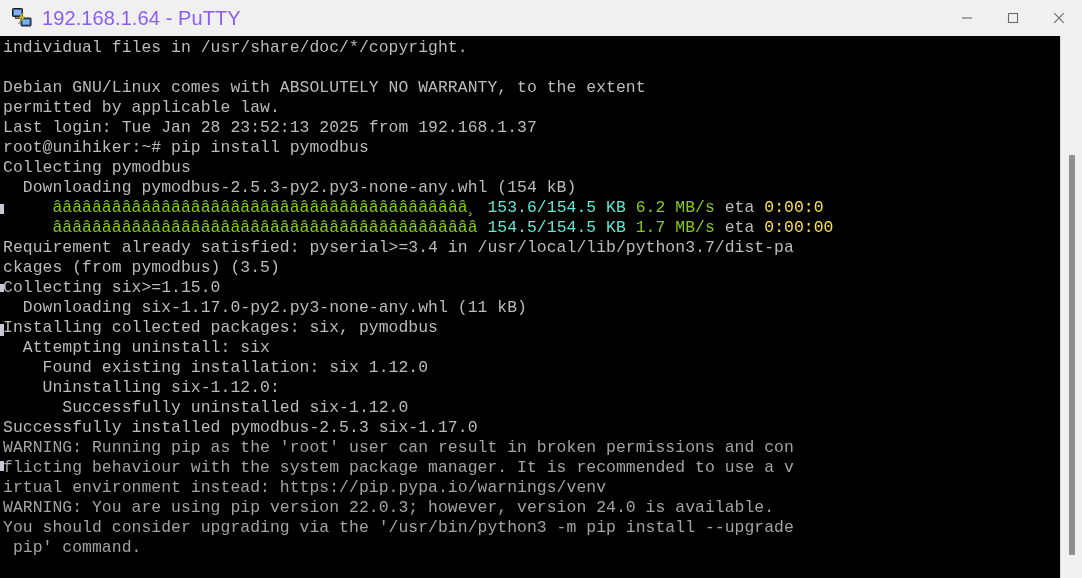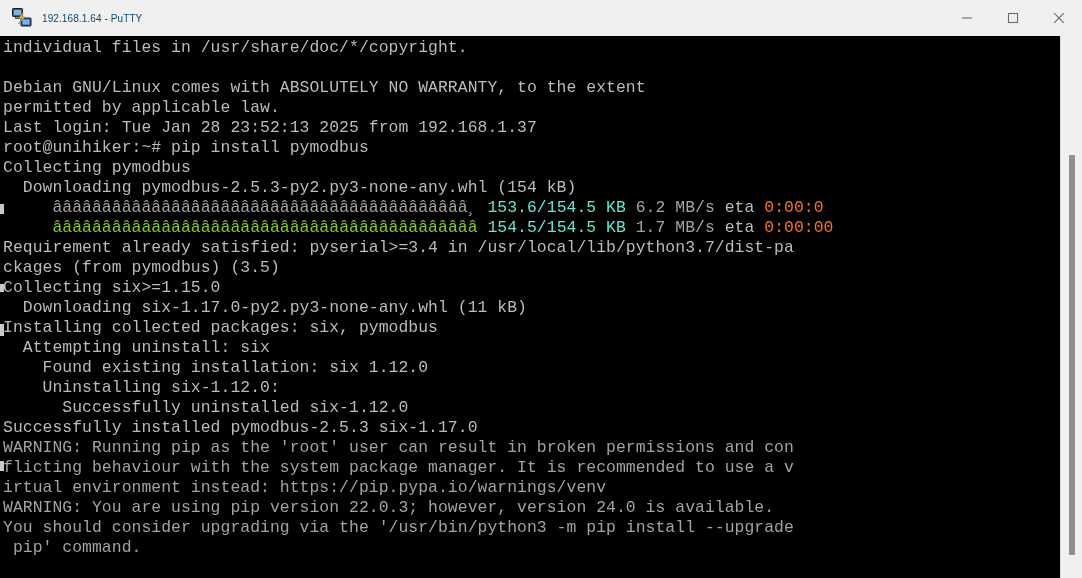--- a/index.html
+++ b/index.html
@@ -36,22 +36,22 @@
   .title-icon {
     width: 22px;
     height: 22px;
     margin-left: 11px;
     margin-right: 9px;
     flex: 0 0 auto;
     position: relative;
   }
   .title-text {
     font-family: "Liberation Sans", sans-serif;
-    font-size: 10px;
-    color: #0c4a6e;
+    font-size: 20px;
+    color: #8b5cf6;
     letter-spacing: 0.1px;
     white-space: nowrap;
     flex: 0 0 auto;
   }
   .win-controls {
     margin-left: auto;
     display: flex;
     height: 36px;
     align-items: stretch;
   }
@@ -91,22 +91,22 @@
     font-size: 16.4px;
     line-height: 20px;
     letter-spacing: 0.05px;
     white-space: pre;
     color: #bbbbbb;
   }
   .line { height: 20px; white-space: pre; }
 
   .c-default { color: #bbbbbb; }
   .c-green   { color: #5eead4; }
-  .c-red     { color: #a3a3a3; }
-  .c-cyan    { color: #f97316; }
+  .c-red     { color: #84cc16; }
+  .c-cyan    { color: #fde047; }
   .c-yellow  { color: #a3a3a3; }
   .c-dim     { color: #84cc16; }
 
   .cursor {
     display: inline-block;
     width: 11px;
     height: 16px;
     border: 1px solid #18b218;
     box-sizing: border-box;
     vertical-align: -3px;

